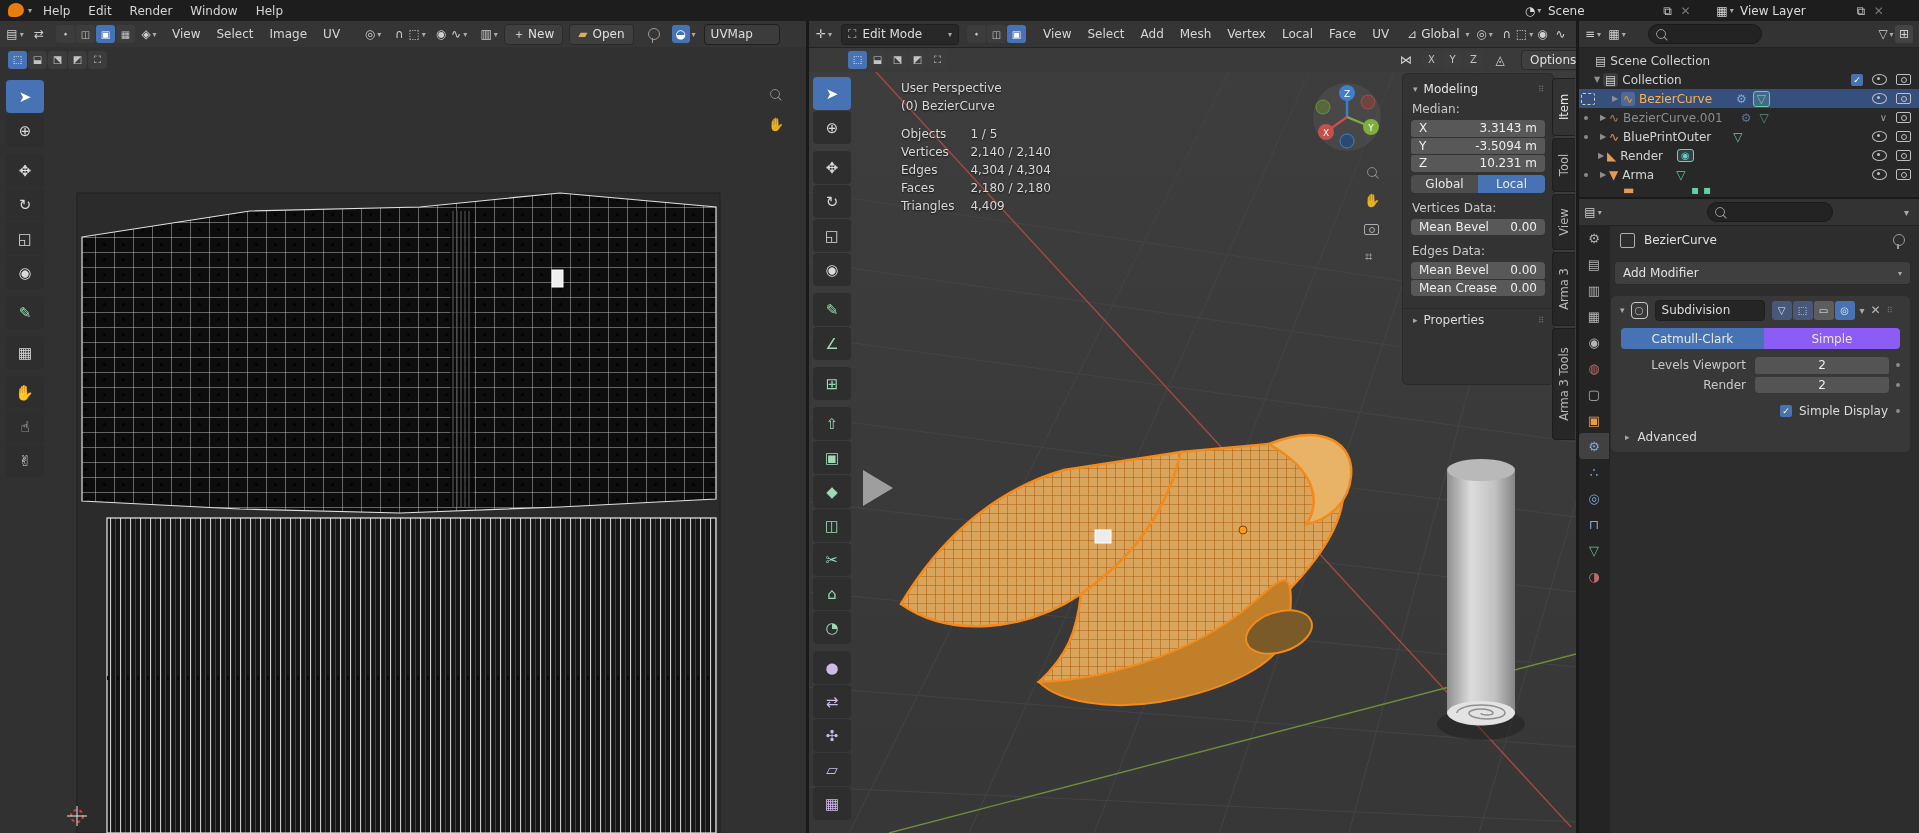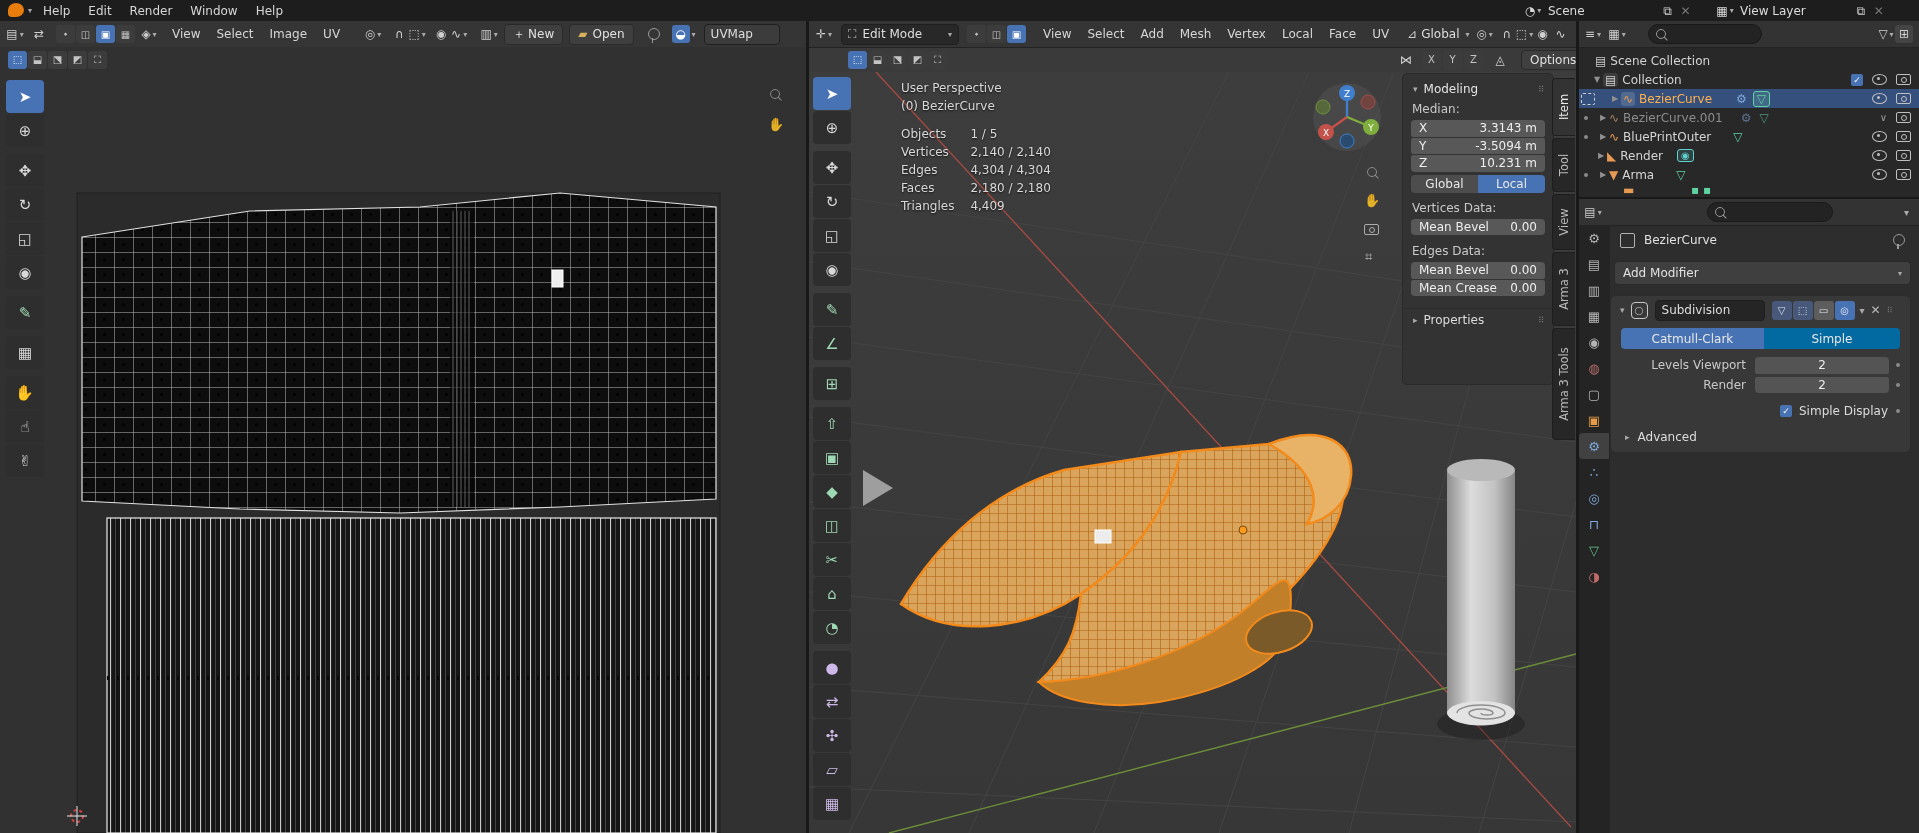--- a/index.html
+++ b/index.html
@@ -560,21 +560,21 @@
           <span class="modtoggle" style="margin-left:7px;background:#47587a;">▽</span>
           <span class="modtoggle" style="background:#47587a;">⬚</span>
           <span class="modtoggle" style="background:#5d5d5d;">▭</span>
           <span class="modtoggle" style="background:#4772b3;">◎</span>
           <span class="chev" style="margin-left:4px;font-size:10px;">▾</span>
           <span style="margin-left:6px;color:#bbb;">✕</span>
           <span class="ddots" style="margin-left:6px;">⠿</span>
         </div>
         <div class="row" style="margin:4px 10px 0 10px;height:21px;text-align:center;">
           <span class="seg" style="flex:1.05;background:#4772b3;border-radius:4px 0 0 4px;">Catmull-Clark</span>
-          <span class="seg" style="flex:1;background:#0369a1;border-radius:0 4px 4px 0;">Simple</span>
+          <span class="seg" style="flex:1;background:#8b5cf6;border-radius:0 4px 4px 0;">Simple</span>
         </div>
         <div class="row" style="margin:7px 10px 0 10px;">
           <span style="flex:1;text-align:right;padding-right:9px;color:#c9c9c9;">Levels Viewport</span>
           <span class="npanel-field" style="width:118px;justify-content:center;border-radius:4px 4px 2px 2px;background:#545454;">2</span>
           <span class="dot" style="margin-left:7px;"></span>
         </div>
         <div class="row" style="margin:1px 10px 0 10px;">
           <span style="flex:1;text-align:right;padding-right:9px;color:#c9c9c9;">Render</span>
           <span class="npanel-field" style="width:118px;justify-content:center;border-radius:2px 2px 4px 4px;background:#545454;">2</span>
           <span class="dot" style="margin-left:7px;"></span>

